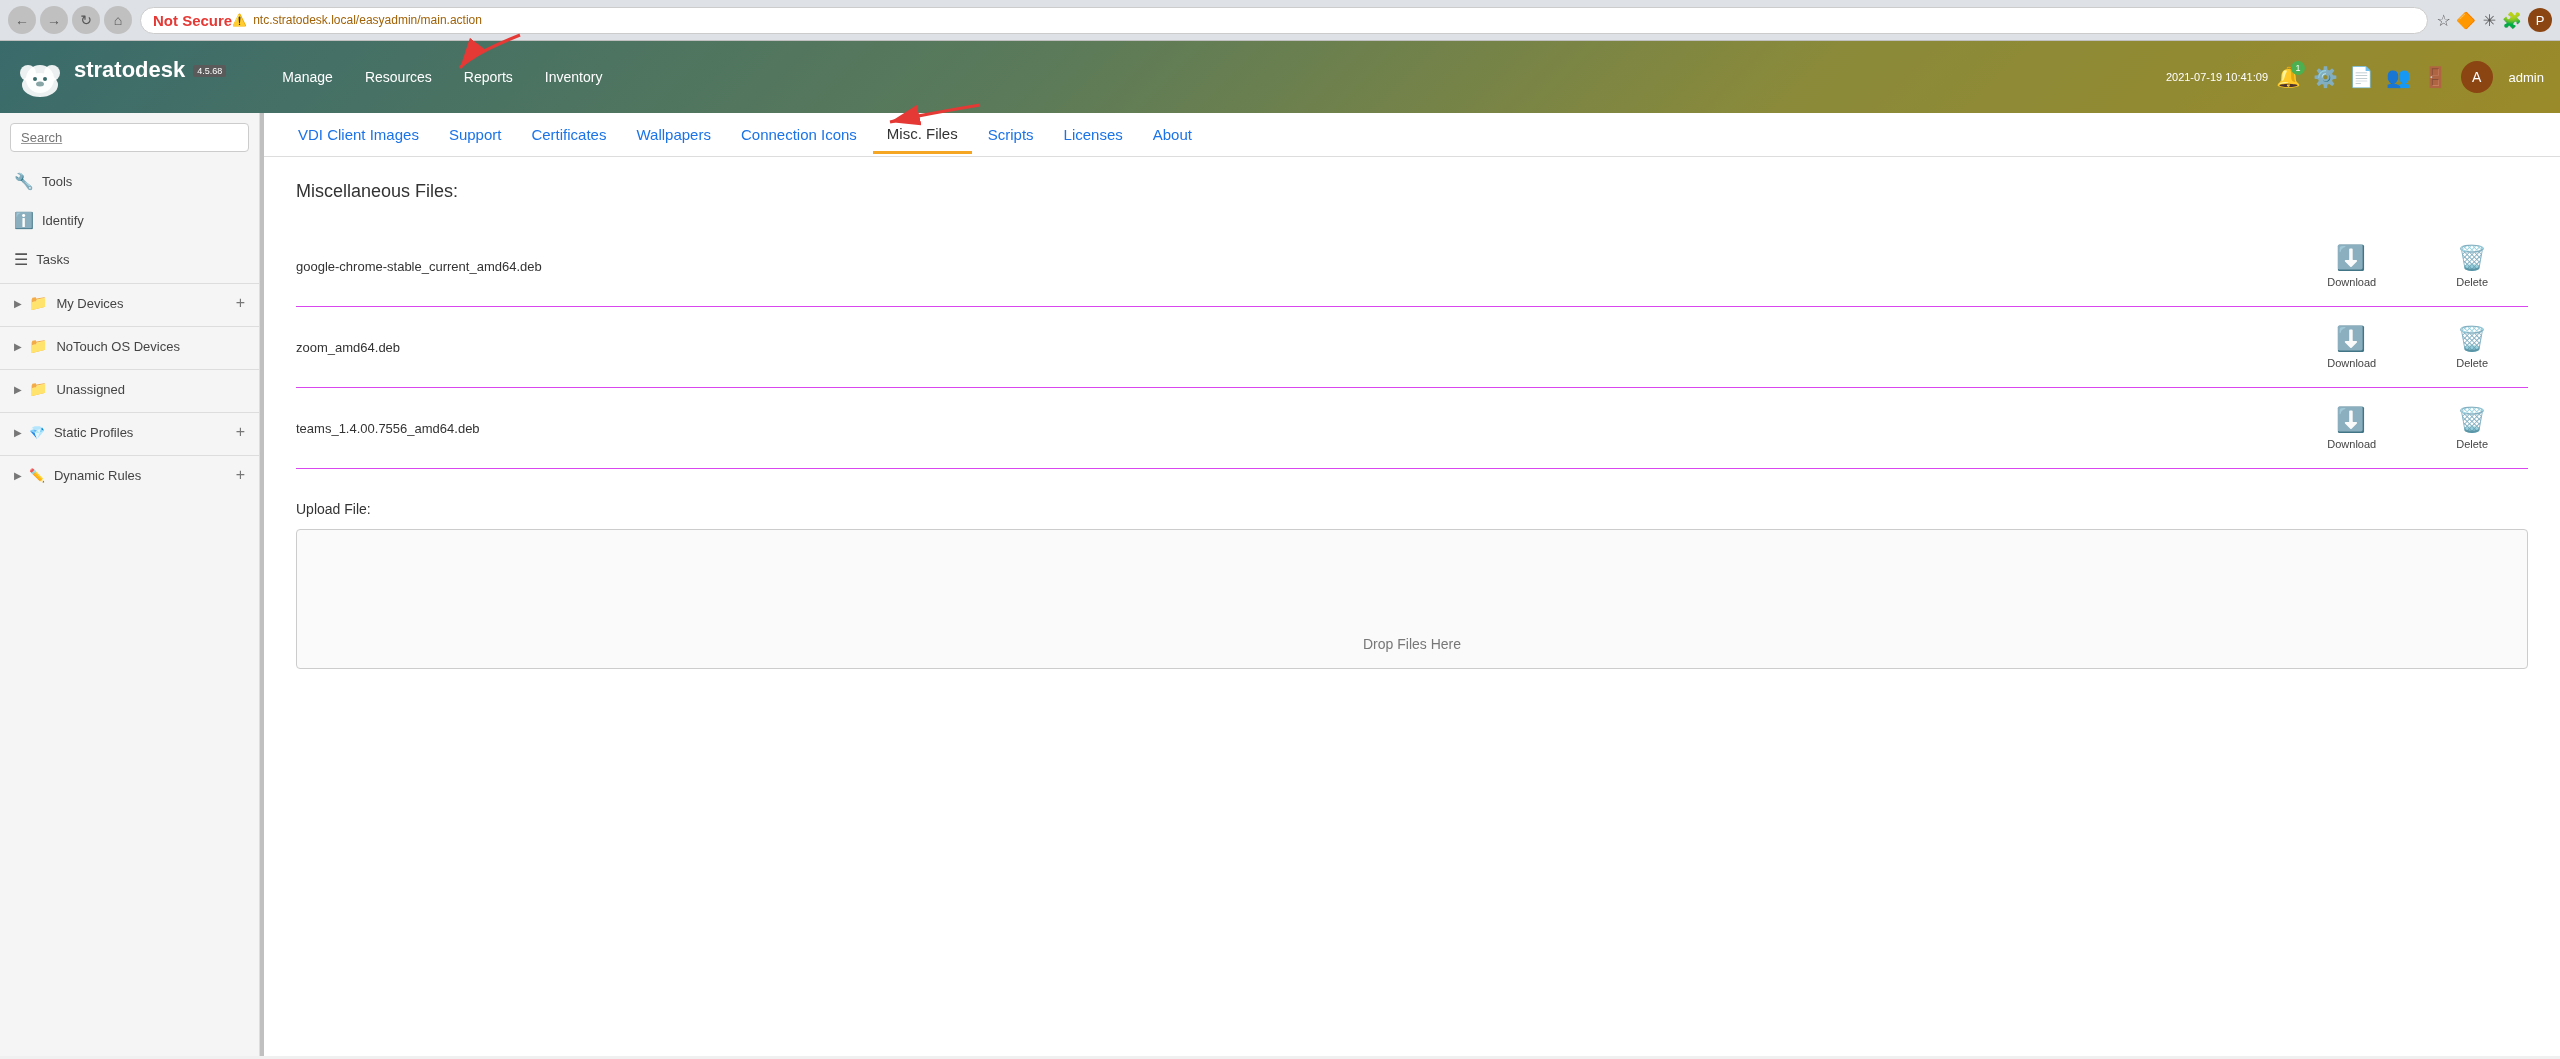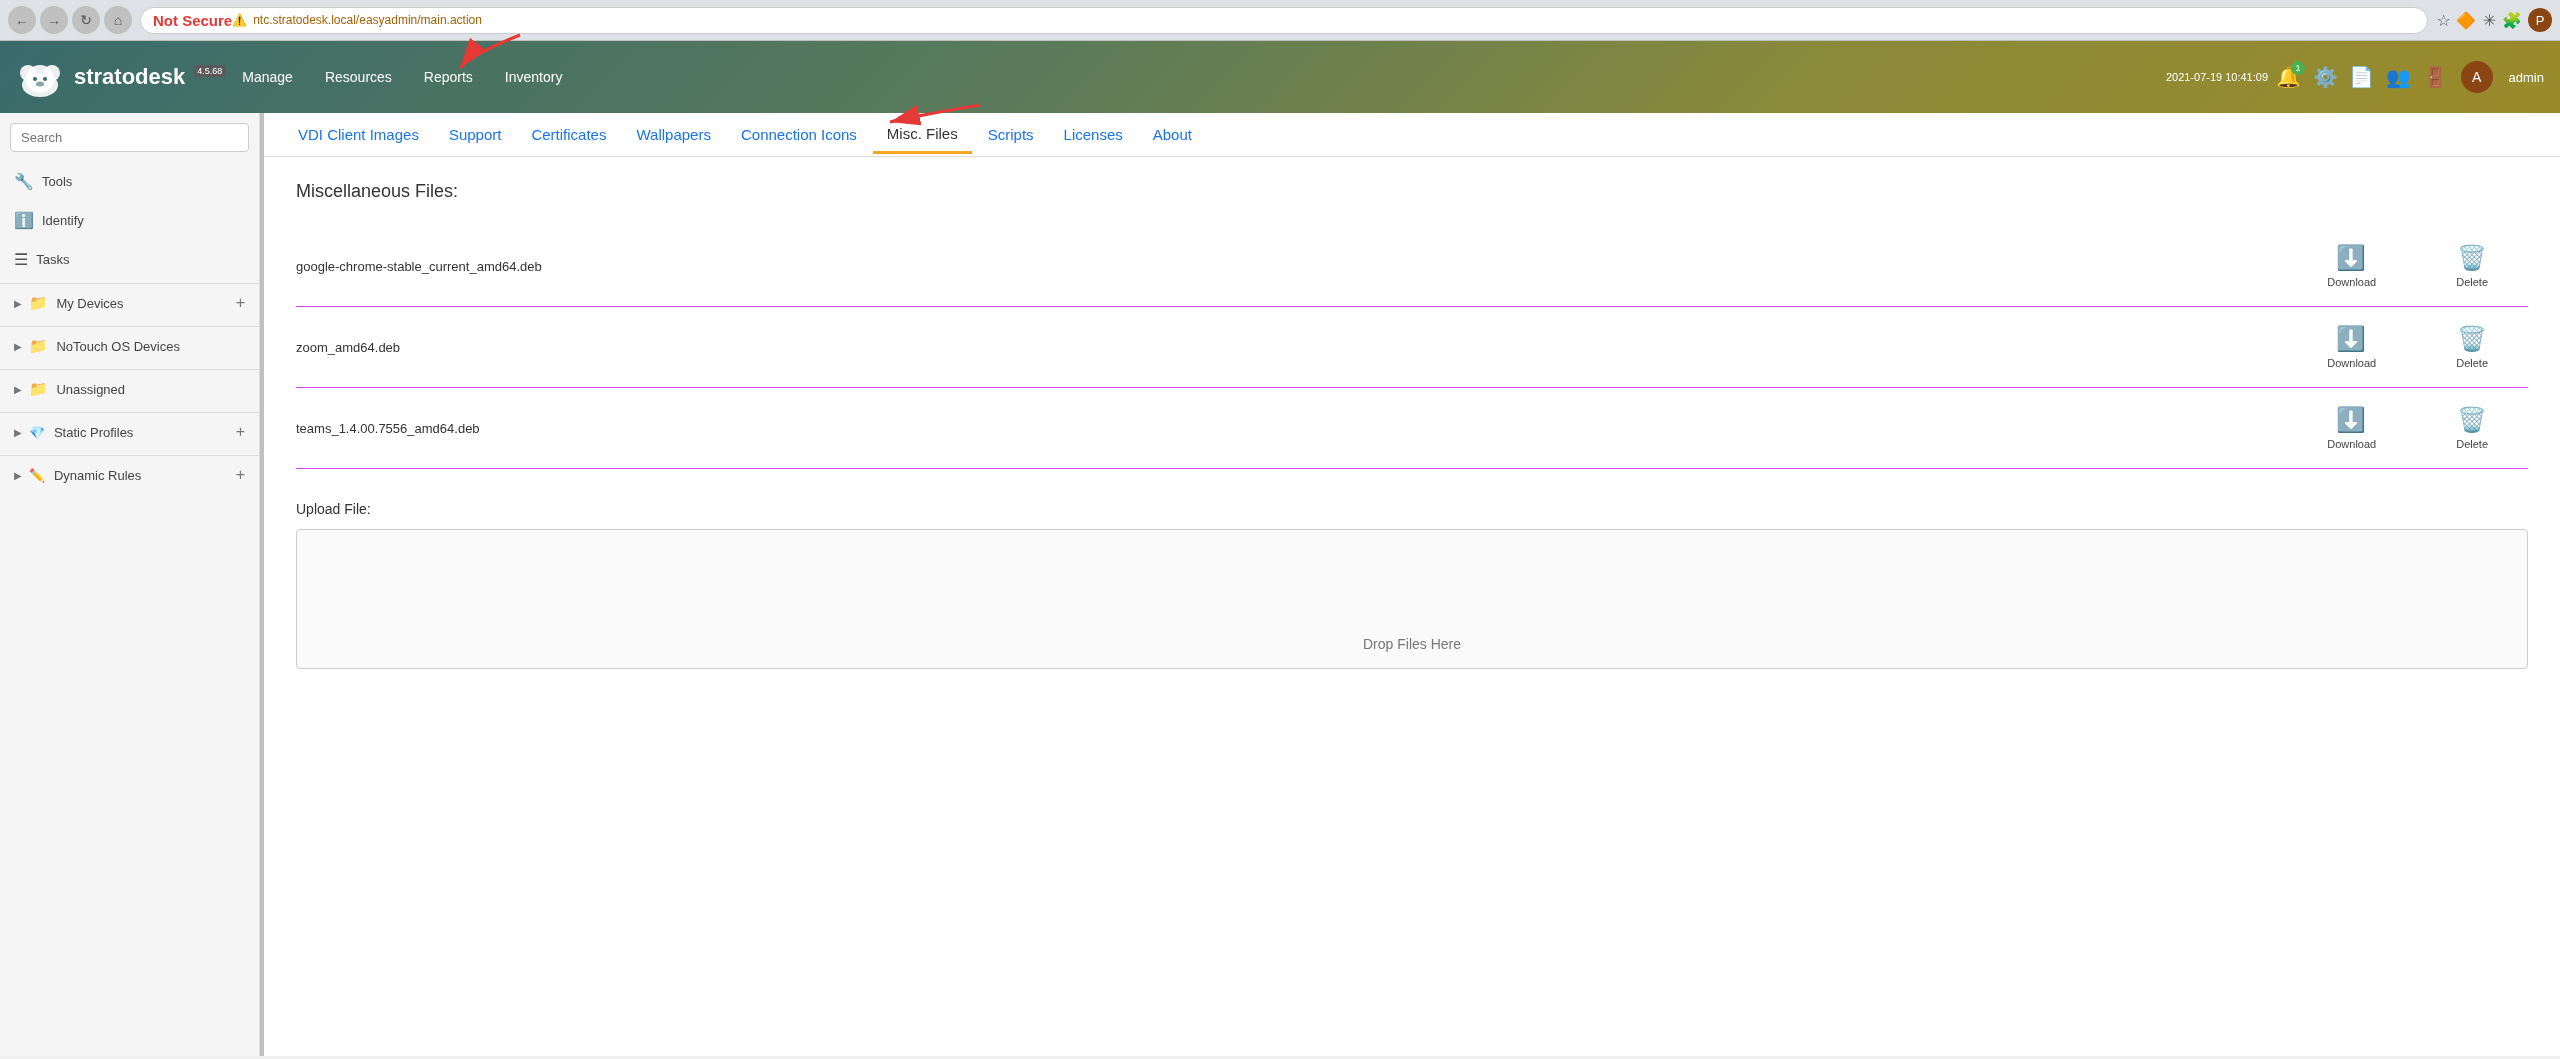--- a/index.html
+++ b/index.html
@@ -32,21 +32,21 @@
 
     
     .app { display: flex; flex-direction: column; height: calc(100vh - 44px); }
 
     
     .top-nav {
       background: linear-gradient(135deg, #3a6b6b 0%, #5a7a5a 40%, #8a8a3a 70%, #9a8a2a 100%);
       display: flex; align-items: center; padding: 0 16px;
       height: 72px; flex-shrink: 0;
     }
-    .logo-area { display: flex; align-items: center; }
+    .logo-area { display: flex; align-items: flex-start; margin-right: 40px; }
     .logo-text { color: white; font-size: 22px; font-weight: bold; margin-left: 10px; }
     .version-badge {
       background: #5a5a5a; color: white; font-size: 9px;
       padding: 1px 4px; border-radius: 2px; margin-left: 8px; align-self: flex-start; margin-top: 8px;
     }
     .nav-links { display: flex; gap: 0; }
     .nav-link {
       color: white; text-decoration: none; padding: 8px 16px;
       font-size: 14px; cursor: pointer; border-radius: 4px;
     }
@@ -73,20 +73,21 @@
     
     .sidebar {
       width: 260px; background: #f5f5f5; border-right: 1px solid #ddd;
       flex-shrink: 0; overflow-y: auto; display: flex; flex-direction: column;
     }
     .search-box {
       margin: 10px 10px; padding: 6px 10px;
       border: 1px solid #ccc; border-radius: 4px;
       font-size: 13px; color: #999; background: white;
       outline: none;
+      text-decoration: underline;
     }
     .sidebar-item {
       display: flex; align-items: center; padding: 10px 14px;
       cursor: pointer; color: #444; font-size: 13px; gap: 8px;
     }
     .sidebar-icon { font-size: 16px; color: #555; }
 
     .sidebar-section {
       border-top: 1px solid #ddd; margin-top: 4px;
     }

